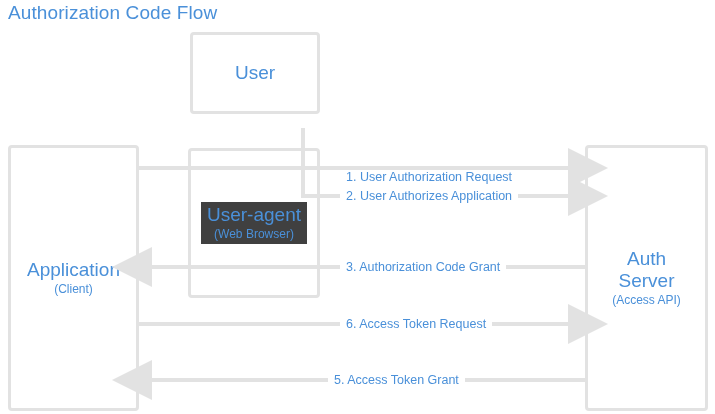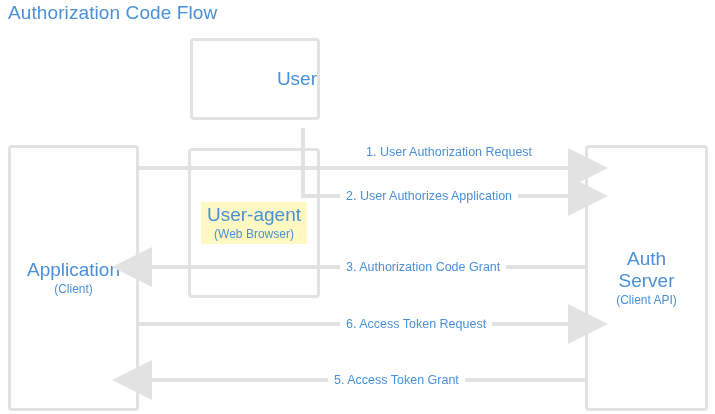--- a/index.html
+++ b/index.html
@@ -54,36 +54,36 @@
     font-size: 12px;
     line-height: 15px;
     margin-top: 1px;
     white-space: nowrap;
   }
 
   #node-application {
     left: 8px;  top: 145px;  width: 131px; height: 266px;
   }
   #node-user {
-    left: 190px; top: 38px;  width: 130px; height: 82px; align-items: flex-end;
+    left: 190px; top: 32px;  width: 130px; height: 82px;
   }
   #node-user-agent {
     left: 188px; top: 148px; width: 132px; height: 150px;
     z-index: 1;
   }
   #node-auth-server {
     left: 585px; top: 145px; width: 123px; height: 266px;
   }
 
   
   #node-user-agent .ua-label {
     display: flex;
     flex-direction: column;
     align-items: center;
-    background: #fef9c3;
+    background: #404040;
     padding: 2px 6px;
     z-index: 3;
   }
 
   
   #wires {
     position: absolute;
     left: 0; top: 0;
     width: 715px; height: 414px;
     z-index: 2;
@@ -145,24 +145,24 @@
   <div class="node" id="node-user-agent">
     <div class="ua-label">
       <div class="node-title">User-agent</div>
       <div class="node-sub">(Web Browser)</div>
     </div>
   </div>
 
   <div class="node" id="node-auth-server">
     <div class="node-title">Auth</div>
     <div class="node-title">Server</div>
-    <div class="node-sub">(Client API)</div>
+    <div class="node-sub">(Access API)</div>
   </div>
 
-  <div class="step-label" style="left:340px; top:152px;margin-left:20px;">1. User Authorization Request</div>
+  <div class="step-label" style="left:340px; top:177px;">1. User Authorization Request</div>
 
   <div class="step-label" style="left:340px; top:196px;">2. User Authorizes Application</div>
 
   <div class="step-label" style="left:340px; top:267px;">3. Authorization Code Grant</div>
 
   <div class="step-label" style="left:340px; top:324px;">6. Access Token Request</div>
 
   <div class="step-label" style="left:328px; top:380px;">5. Access Token Grant</div>
 
 </div>

